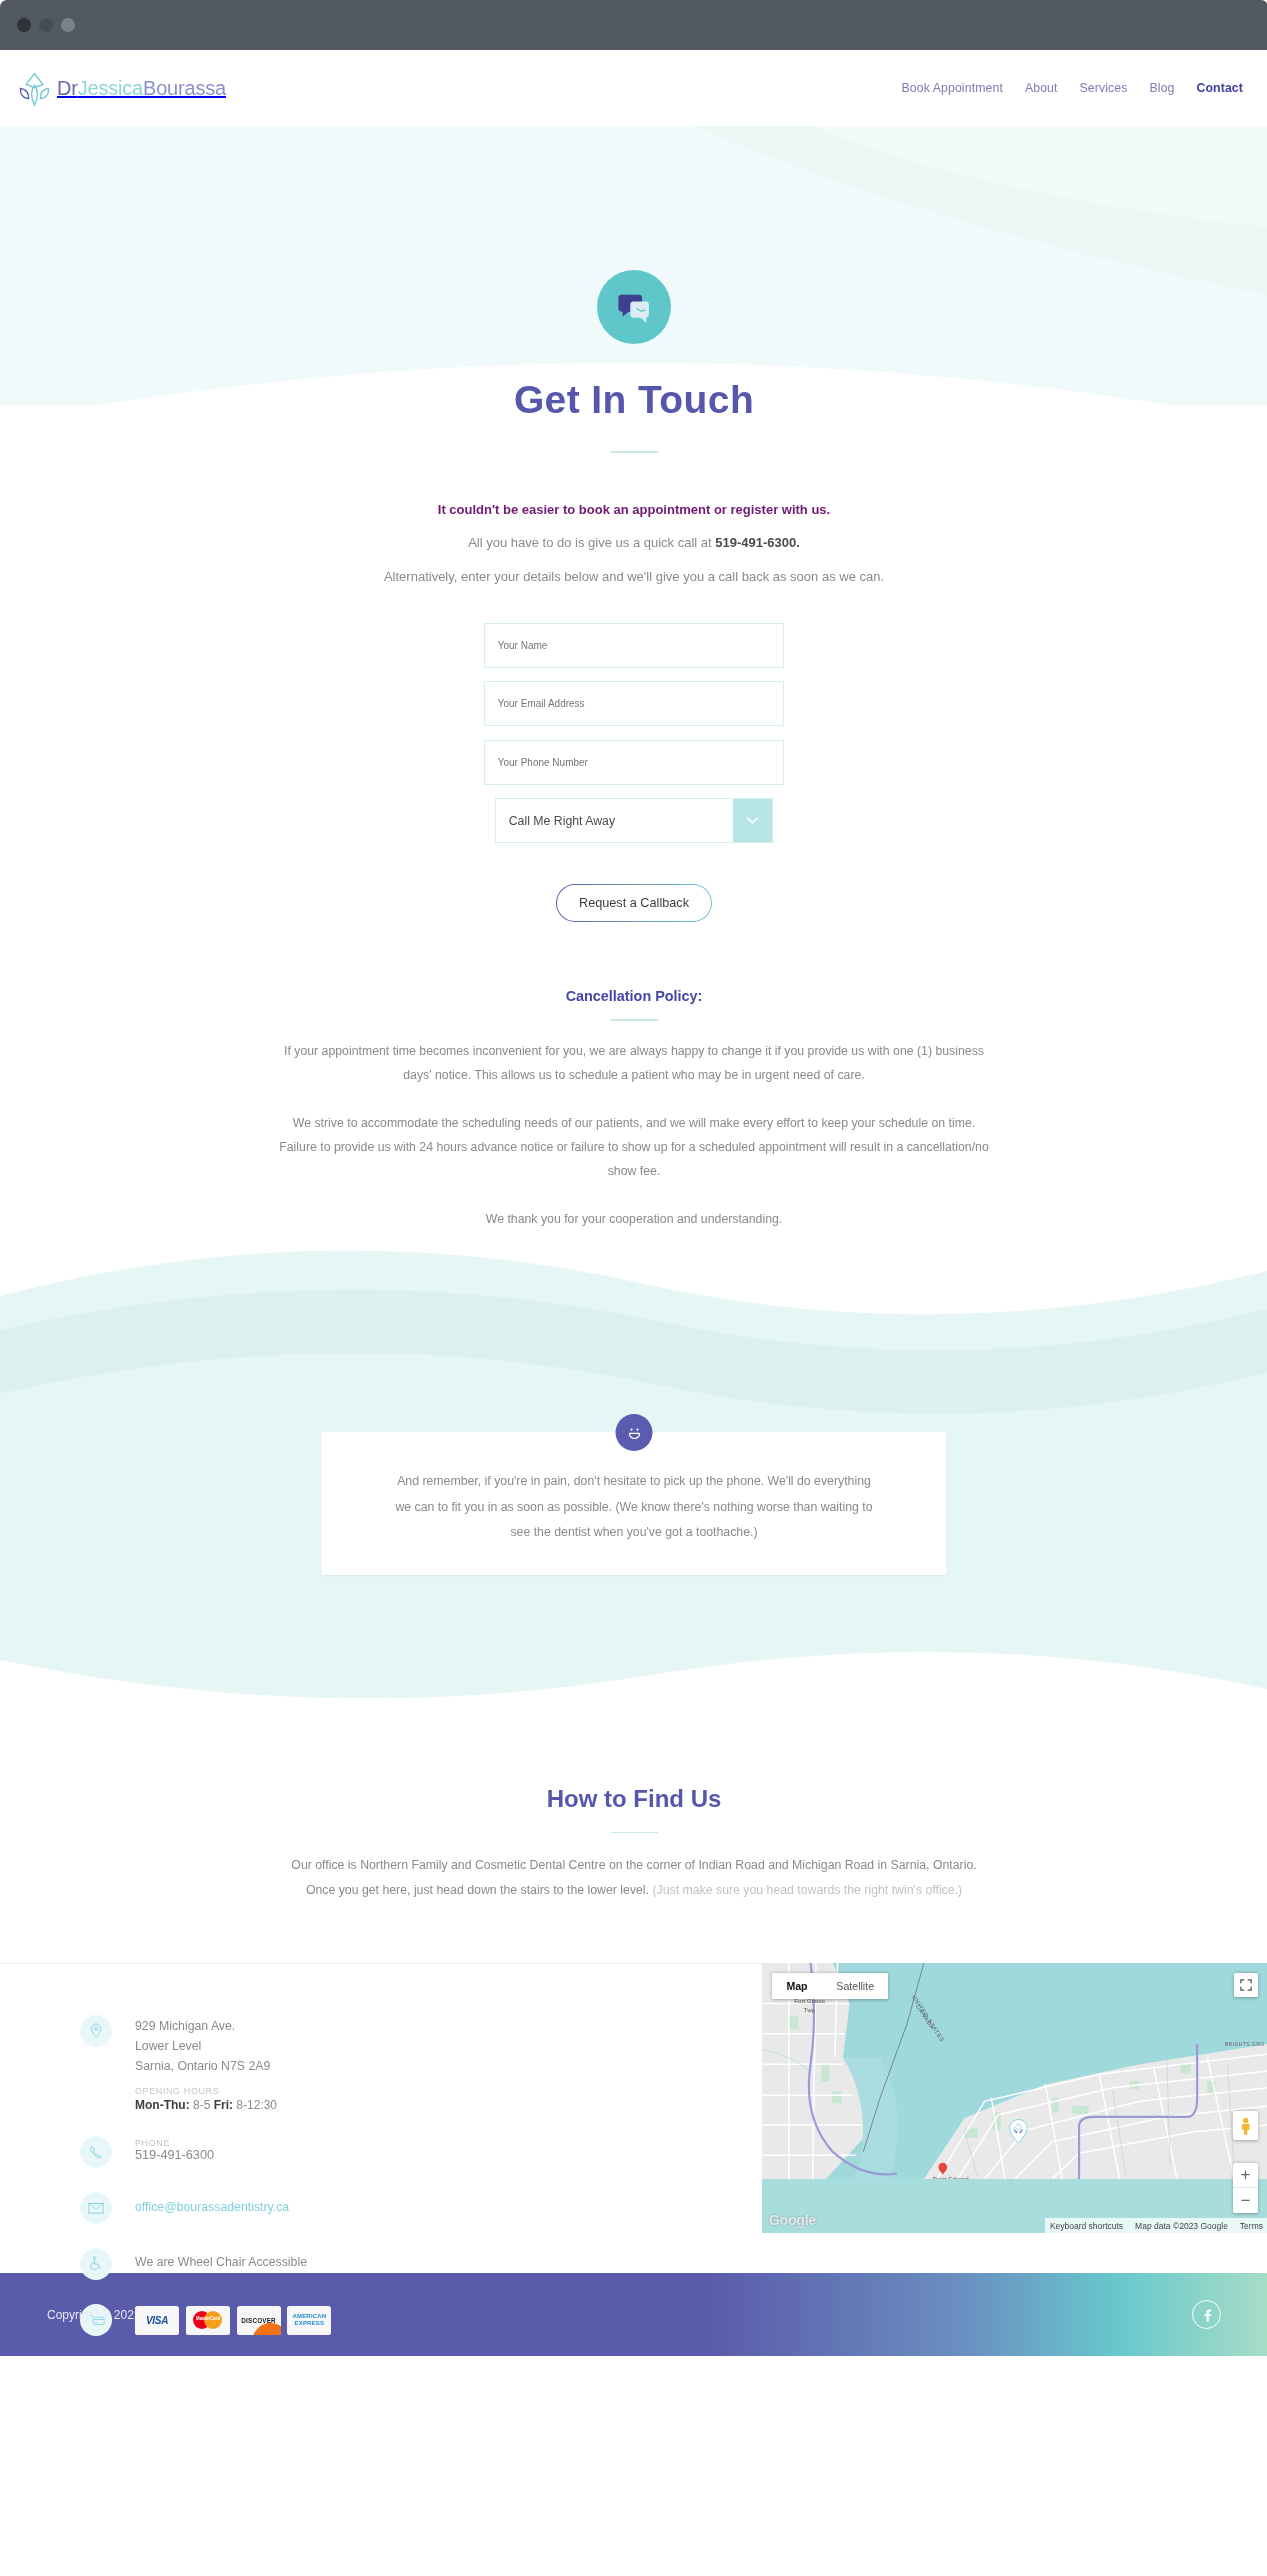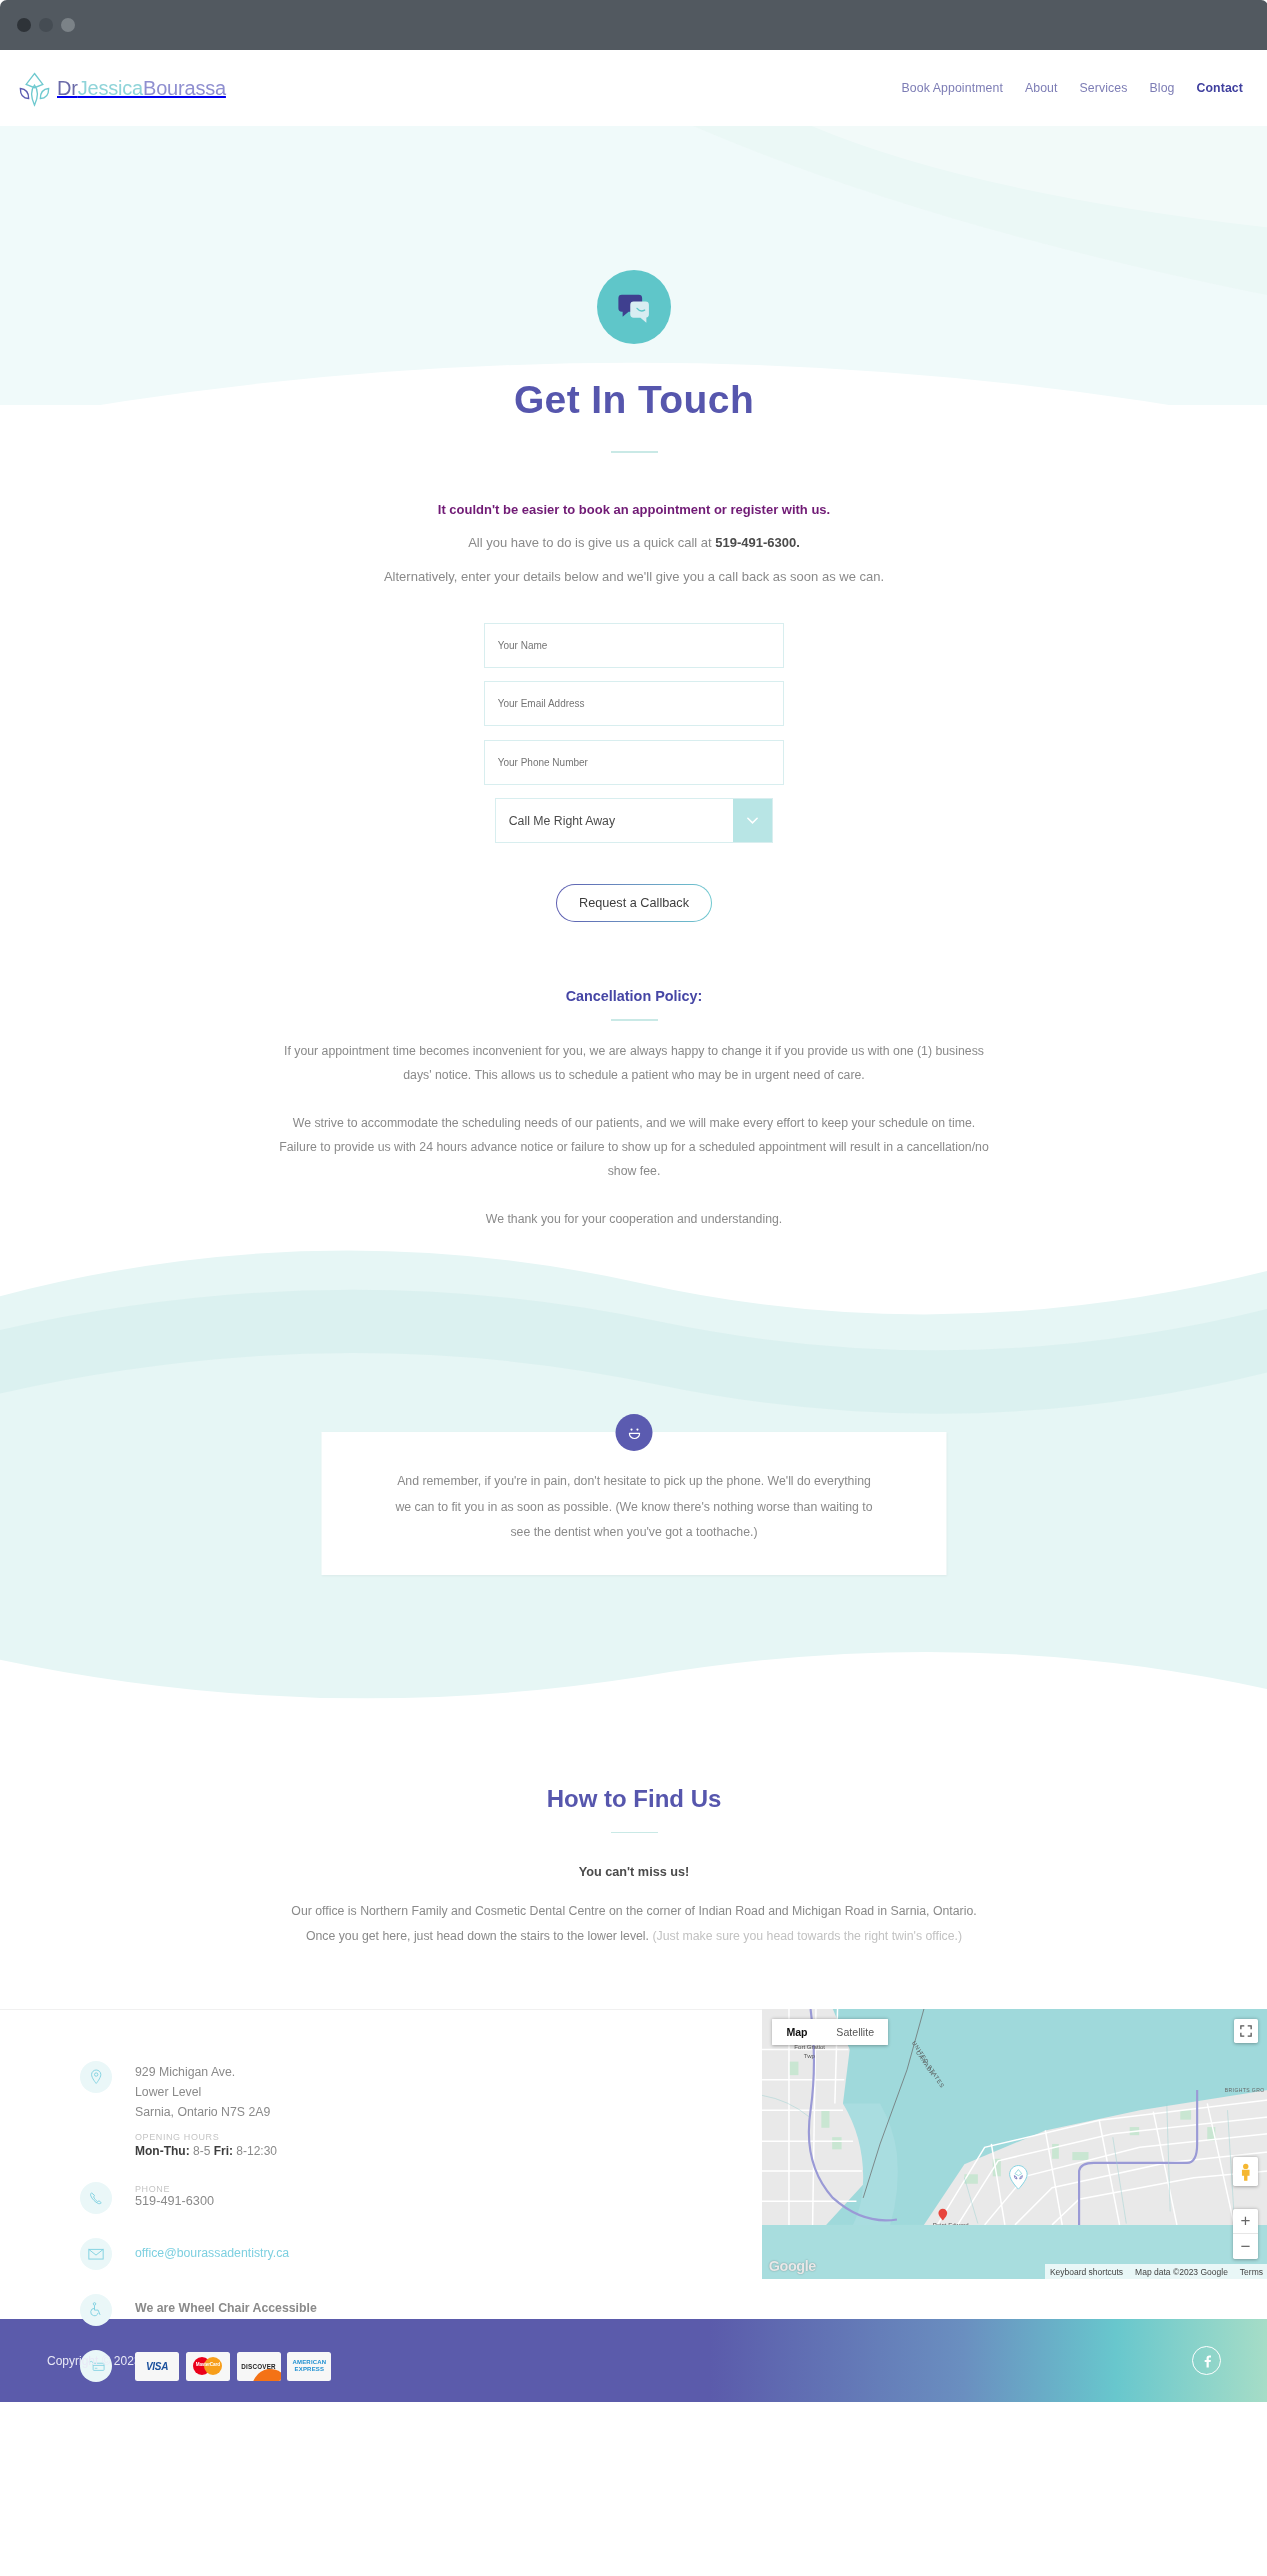--- a/index.html
+++ b/index.html
@@ -172,21 +172,21 @@
   .foot-txt { padding-top: 1.7px; }
   .addr-line { font-size: 12.3px; color: #8a8a8a; line-height: 1.62; }
   .label-cap {
     margin-top: 9.3px; font-size: 9px; letter-spacing: 0.6px;
     color: #c4c4c4;
   }
   .hours { margin-top: 1.7px; font-size: 12px; color: #8a8a8a; }
   .hours b { color: #3d3d3d; font-weight: bold; }
   .phone-num { margin-top: 0.8px; font-size: 12.7px; color: #8a8a8a; }
   .email-link { font-size: 12.3px; color: #7ed0e0; text-decoration: none; }
-  .wheel-txt { font-size: 12.3px; color: #8a8a8a; padding-top: 6.8px; font-weight: bold; }
+  .wheel-txt { font-size: 12.3px; color: #8a8a8a; padding-top: 6.8px; }
 
   .cards { display: flex; gap: 6.8px; padding-top: 1.7px; }
   .card-chip {
     width: 44px; height: 29px; border-radius: 2.5px; background: #f7f7f7;
     display: flex; align-items: center; justify-content: center;
     overflow: hidden; position: relative;
   }
   .visa-t { font-size: 10px; font-weight: bold; font-style: italic; color: #1a4f9c; letter-spacing: -0.3px; }
   .mc-wrap { position: relative; width: 29px; height: 18px; }
   .mc-c { position: absolute; top: 0; width: 18px; height: 18px; border-radius: 50%; }
@@ -358,21 +358,20 @@
         <path d="M7 13.5 h12 a6 6 0 0 1 -12 0 z" fill="#5b5bb0" stroke="#fff" stroke-width="1.4" stroke-linejoin="round"></path>
       </svg>
     </div>
     <div class="quote-card">And remember, if you're in pain, don't hesitate to pick up the phone. We'll do everything we can to fit you in as soon as possible. (We know there's nothing worse than waiting to see the dentist when you've got a toothache.)</div>
   </div>
 </section>
 
 <section class="findus">
   <h2 class="findus-title">How to Find Us</h2>
   <div class="findus-rule"></div>
-  <p class="findus-sub">You can't miss us!</p>
   <p class="findus-body"><span>Our office is Northern Family and Cosmetic Dental Centre on the corner of Indian Road and Michigan Road in Sarnia, Ontario. Once you get here, just head down the stairs to the lower level. </span><span class="muted">(Just make sure you head towards the right twin's office.)</span></p>
 </section>
 
 <section class="footer-cols">
 
   <div class="foot-left">
 
     <div class="foot-row">
       <span class="foot-ico">
         <svg width="14.4" height="16" viewBox="0 0 17 19">

